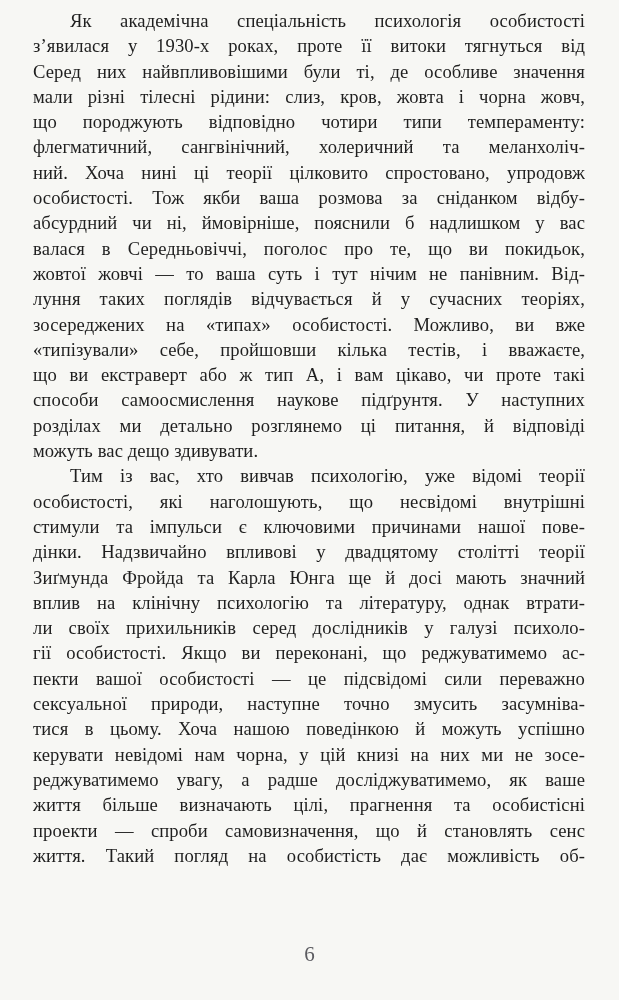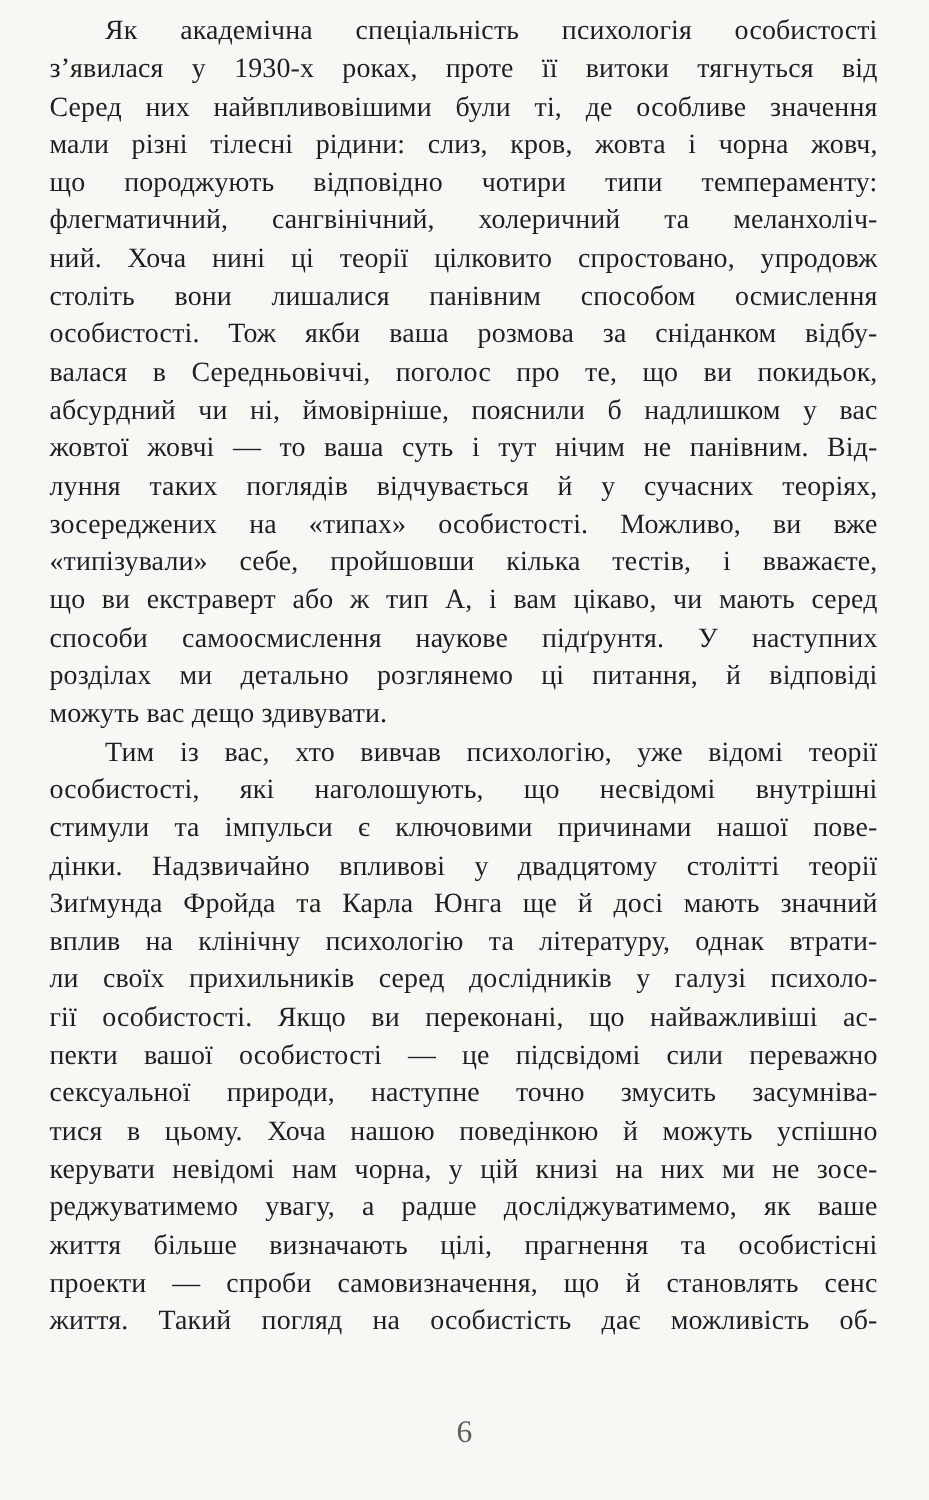--- a/index.html
+++ b/index.html
@@ -62,42 +62,41 @@
 <div class="page">
   <div class="text-block">
       <div class="para">
         <div class="line first">Як академічна спеціальність психологія особистості</div>
         <div class="line">з’явилася у 1930-х роках, проте її витоки тягнуться від</div>
         <div class="line">Серед них найвпливовішими були ті, де особливе значення</div>
         <div class="line">мали різні тілесні рідини: слиз, кров, жовта і чорна жовч,</div>
         <div class="line">що породжують відповідно чотири типи темпераменту:</div>
         <div class="line">флегматичний, сангвінічний, холеричний та меланхоліч-</div>
         <div class="line">ний. Хоча нині ці теорії цілковито спростовано, упродовж</div>
-        <div class="line">століть вони лишалися панівним способом осмислення</div>
         <div class="line">особистості. Тож якби ваша розмова за сніданком відбу-</div>
+        <div class="line">абсурдний чи ні, ймовірніше, пояснили б надлишком у вас</div>
         <div class="line">валася в Середньовіччі, поголос про те, що ви покидьок,</div>
-        <div class="line">абсурдний чи ні, ймовірніше, пояснили б надлишком у вас</div>
         <div class="line">жовтої жовчі — то ваша суть і тут нічим не панівним. Від-</div>
         <div class="line">луння таких поглядів відчувається й у сучасних теоріях,</div>
         <div class="line">зосереджених на «типах» особистості. Можливо, ви вже</div>
         <div class="line">«типізували» себе, пройшовши кілька тестів, і вважаєте,</div>
-        <div class="line">що ви екстраверт або ж тип А, і вам цікаво, чи мають серед</div>
+        <div class="line">що ви екстраверт або ж тип А, і вам цікаво, чи проте такі</div>
         <div class="line">способи самоосмислення наукове підґрунтя. У наступних</div>
         <div class="line">розділах ми детально розглянемо ці питання, й відповіді</div>
         <div class="line no-stretch">можуть вас дещо здивувати.</div>
       </div>
       <div class="para">
         <div class="line first">Тим із вас, хто вивчав психологію, уже відомі теорії</div>
         <div class="line">особистості, які наголошують, що несвідомі внутрішні</div>
         <div class="line">стимули та імпульси є ключовими причинами нашої пове-</div>
         <div class="line">дінки. Надзвичайно впливові у двадцятому столітті теорії</div>
         <div class="line">Зиґмунда Фройда та Карла Юнга ще й досі мають значний</div>
         <div class="line">вплив на клінічну психологію та літературу, однак втрати-</div>
         <div class="line">ли своїх прихильників серед дослідників у галузі психоло-</div>
-        <div class="line">гії особистості. Якщо ви переконані, що найважливіші ас-</div>
+        <div class="line">гії особистості. Якщо ви переконані, що реджуватимемо ас-</div>
         <div class="line">пекти вашої особистості — це підсвідомі сили переважно</div>
         <div class="line">сексуальної природи, наступне точно змусить засумніва-</div>
         <div class="line">тися в цьому. Хоча нашою поведінкою й можуть успішно</div>
         <div class="line">керувати невідомі нам чорна, у цій книзі на них ми не зосе-</div>
         <div class="line">реджуватимемо увагу, а радше досліджуватимемо, як ваше</div>
         <div class="line">життя більше визначають цілі, прагнення та особистісні</div>
         <div class="line">проекти — спроби самовизначення, що й становлять сенс</div>
         <div class="line">життя. Такий погляд на особистість дає можливість об-</div>
       </div>
     </div>

